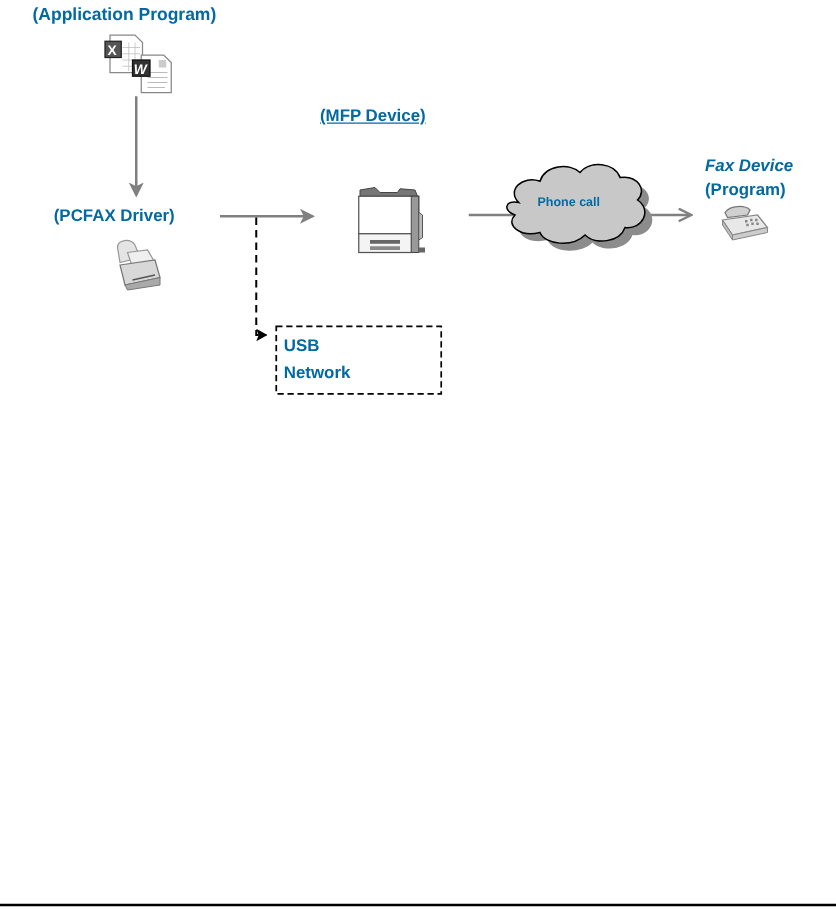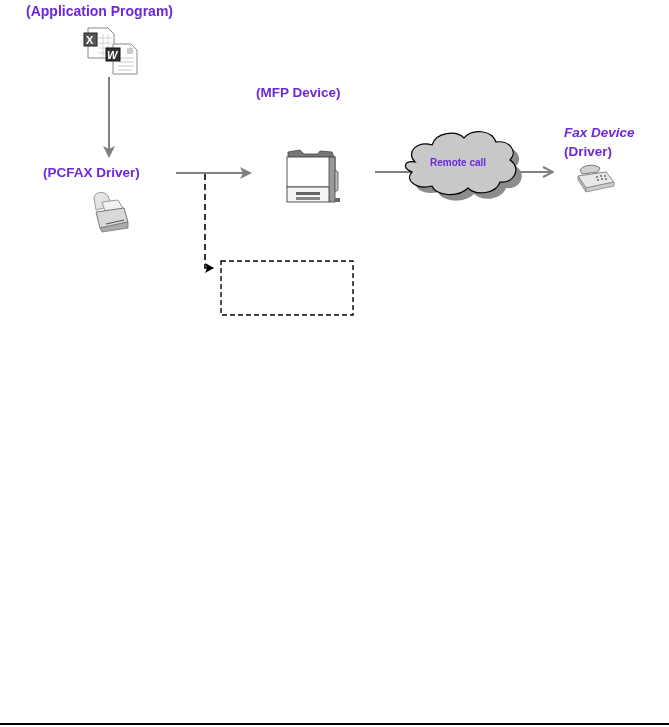--- a/index.html
+++ b/index.html
@@ -1,18 +1,18 @@
 <!DOCTYPE html>
 <html><head>
   <meta charset="utf-8">
   <style>
     html, body { margin: 0; padding: 0; background: #ffffff; }
     body { width: 669px; height: 727px; position: relative; overflow: hidden;
            font-family: "Liberation Sans", sans-serif; }
-    .label { position: absolute; font-weight: bold; color: #6d28d9; font-size: 13.5px; line-height: 17px; white-space: nowrap; }
+    .label { position: absolute; font-weight: bold; color: #0369a1; font-size: 13.5px; line-height: 17px; white-space: nowrap; }
     #diagram { position: absolute; left: 0; top: 0; }
     .footer-rule { position: absolute; left: 0; top: 723px; width: 669px; height: 2px; background: #000; }
     .box { position: absolute; left: 220px; top: 260px; width: 134px; height: 56px; }
     .box .label { position: static; display: block; margin-left: 7px; }
   </style>
 </head>
 <body>
 
 <svg id="diagram" width="669" height="727" viewBox="0 0 669 727">
   <defs>
@@ -96,24 +96,28 @@
         <rect x="604" y="175" width="2" height="2"></rect>
       <rect x="597" y="179" width="2" height="2"></rect>
         <rect x="601" y="178" width="2" height="2"></rect>
         <rect x="605" y="178" width="2" height="2"></rect>
     </g>
   </g>
 </svg>
 
 <div class="label" style="left:26px; top:3px; font-size:14px;">(Application Program)</div>
 <div class="label" style="left:43px; top:164px;">(PCFAX Driver)</div>
-<div class="label" style="left:256px; top:84px;">(MFP Device)</div>
-<div class="label" style="left:430px; top:154px; font-size:10px; font-weight:bold;">Remote call</div>
+<div class="label" style="left:256px; top:84px;text-decoration:underline;">(MFP Device)</div>
+<div class="label" style="left:430px; top:154px; font-size:10px; font-weight:bold;">Phone call</div>
 <div class="label" style="left:564px; top:124px;font-style:italic;">Fax Device</div>
-<div class="label" style="left:564px; top:143px;">(Driver)</div>
+<div class="label" style="left:564px; top:143px;">(Program)</div>
 
 <div class="box">
   <svg width="134" height="56" style="position:absolute; left:0; top:0;">
     <rect x="1" y="1" width="132" height="54" fill="none" stroke="#000" stroke-width="1.4" stroke-dasharray="5,3"></rect>
   </svg>
+  <div style="position:relative; padding-top:8px;">
+    <span class="label" style="margin-bottom:4px;">USB</span>
+    <span class="label">Network</span>
+  </div>
 </div>
 
 <div class="footer-rule"></div>
 
 </body></html>

